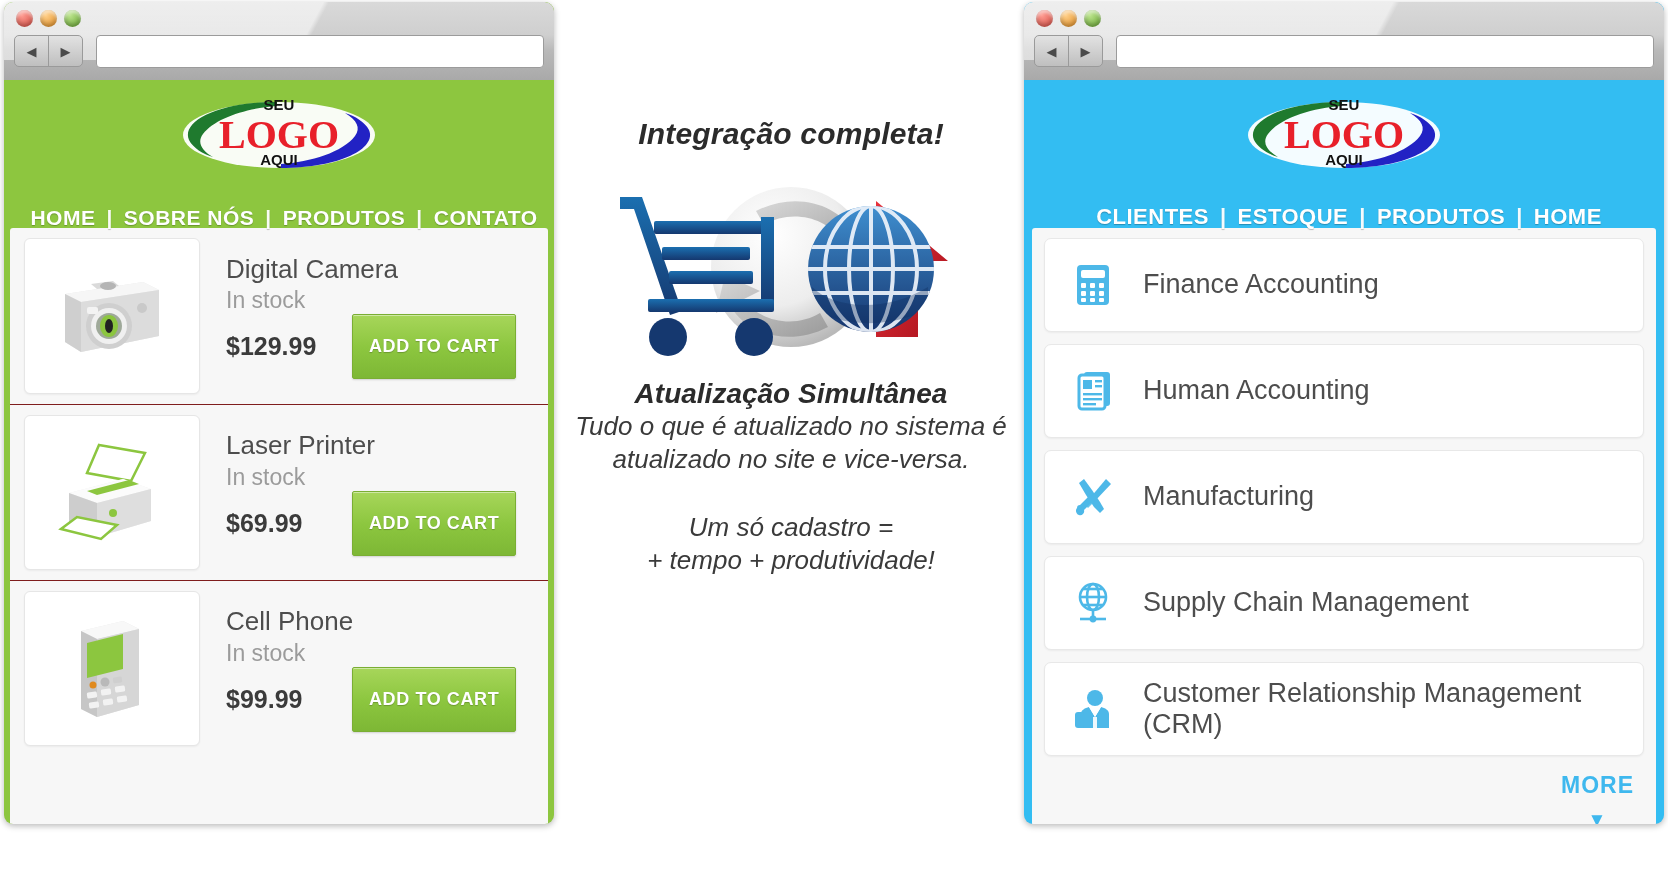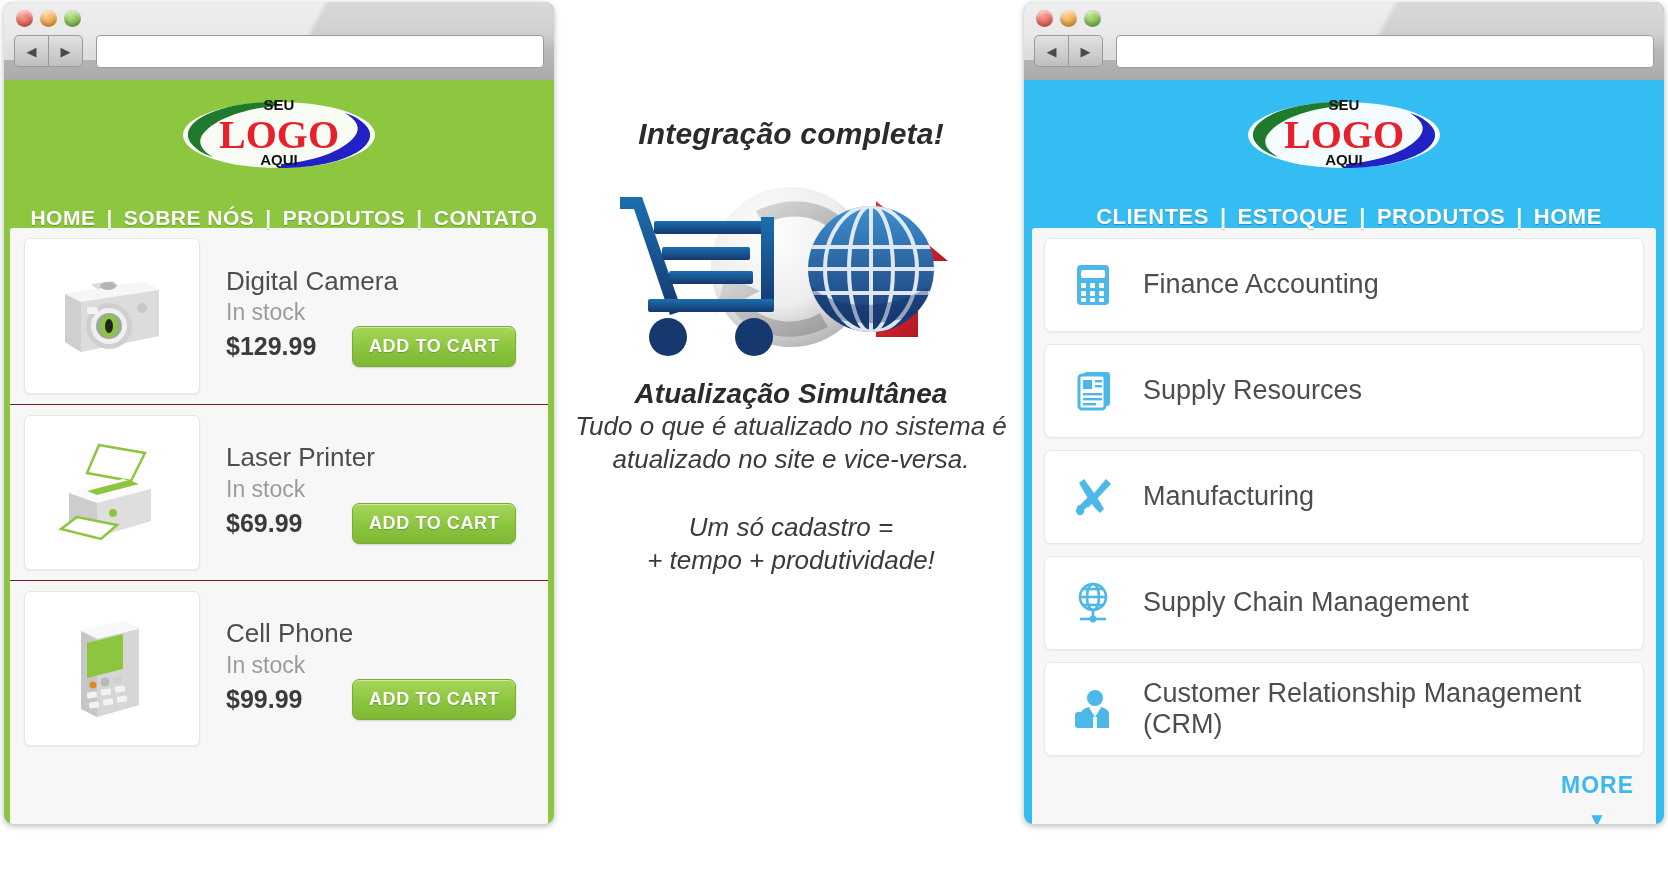--- a/index.html
+++ b/index.html
@@ -72,23 +72,23 @@
     flex:0 0 176px;box-sizing:border-box;
   }
   .thumb svg{width:130px;height:112px;}
   .pinfo{flex:1;padding-left:26px;display:flex;flex-direction:column;}
   .pname{font-size:26px;color:#4d4d4d;line-height:1.12;margin-top:16px;}
   .pstock{font-size:23px;color:#9b9b9b;margin-top:3px;}
   .prow{margin-top:auto;display:flex;align-items:center;padding-bottom:14px;}
   .pprice{font-size:25px;font-weight:bold;color:#3b3b3b;min-width:126px;}
   .addcart{
     background:linear-gradient(180deg,#a7d65a 0%,#8cc63f 52%,#7db735 100%);
-    border:1px solid #7aae33;border-radius:7px;
+    border:1px solid #7aae33;border-radius:2px;
     color:#ffffff;font-weight:bold;font-size:18px;letter-spacing:.6px;
-    padding:9px 16px;text-shadow:0 1px 1px rgba(0,0,0,.22);
+    padding:21px 16px;text-shadow:0 1px 1px rgba(0,0,0,.22);
     box-shadow:inset 0 1px 0 rgba(255,255,255,.45),0 1px 2px rgba(0,0,0,.15);
     cursor:pointer;white-space:nowrap;
   }
 
   
   #center{position:absolute;left:566px;top:0;width:450px;height:876px;text-align:center;}
   .c-title{
     font-size:30px;font-weight:bold;font-style:italic;color:#2b2b2b;
     margin-top:117px;letter-spacing:.2px;
   }
@@ -395,21 +395,21 @@
           <rect x="13" y="12" width="9" height="9" fill="#4db8e8"></rect>
           <g fill="#4db8e8">
             <rect x="25" y="12" width="7" height="2.4"></rect>
             <rect x="25" y="17" width="7" height="2.4"></rect>
             <rect x="13" y="25" width="19" height="2.4"></rect>
             <rect x="13" y="30" width="19" height="2.4"></rect>
             <rect x="13" y="35" width="13" height="2.4"></rect>
           </g>
         </svg>
       </div>
-      <div class="erp-label">Supply Resources</div>
+      <div class="erp-label">Human Accounting</div>
     </div>
 
     <div class="erp-item">
       <div class="erp-ico">
         <svg viewBox="0 0 46 46">
           <g fill="#4db8e8">
             <path d="M9 9 L14 5 L22 16 L30 28 L34 35 L30 39 L24 33 L16 21 Z"></path>
             <path d="M7 34 C 5 36, 6 40, 9 41 C 12 42, 15 39, 14 36 L 23 27 L 19 22 L 10 31 C 8 31, 7 32, 7 34 Z"></path>
             <path d="M36 5 L41 10 L24 28 L20 24 Z"></path>
             <path d="M20 24 L24 28 L18 34 L14 30 Z" opacity=".85"></path>

